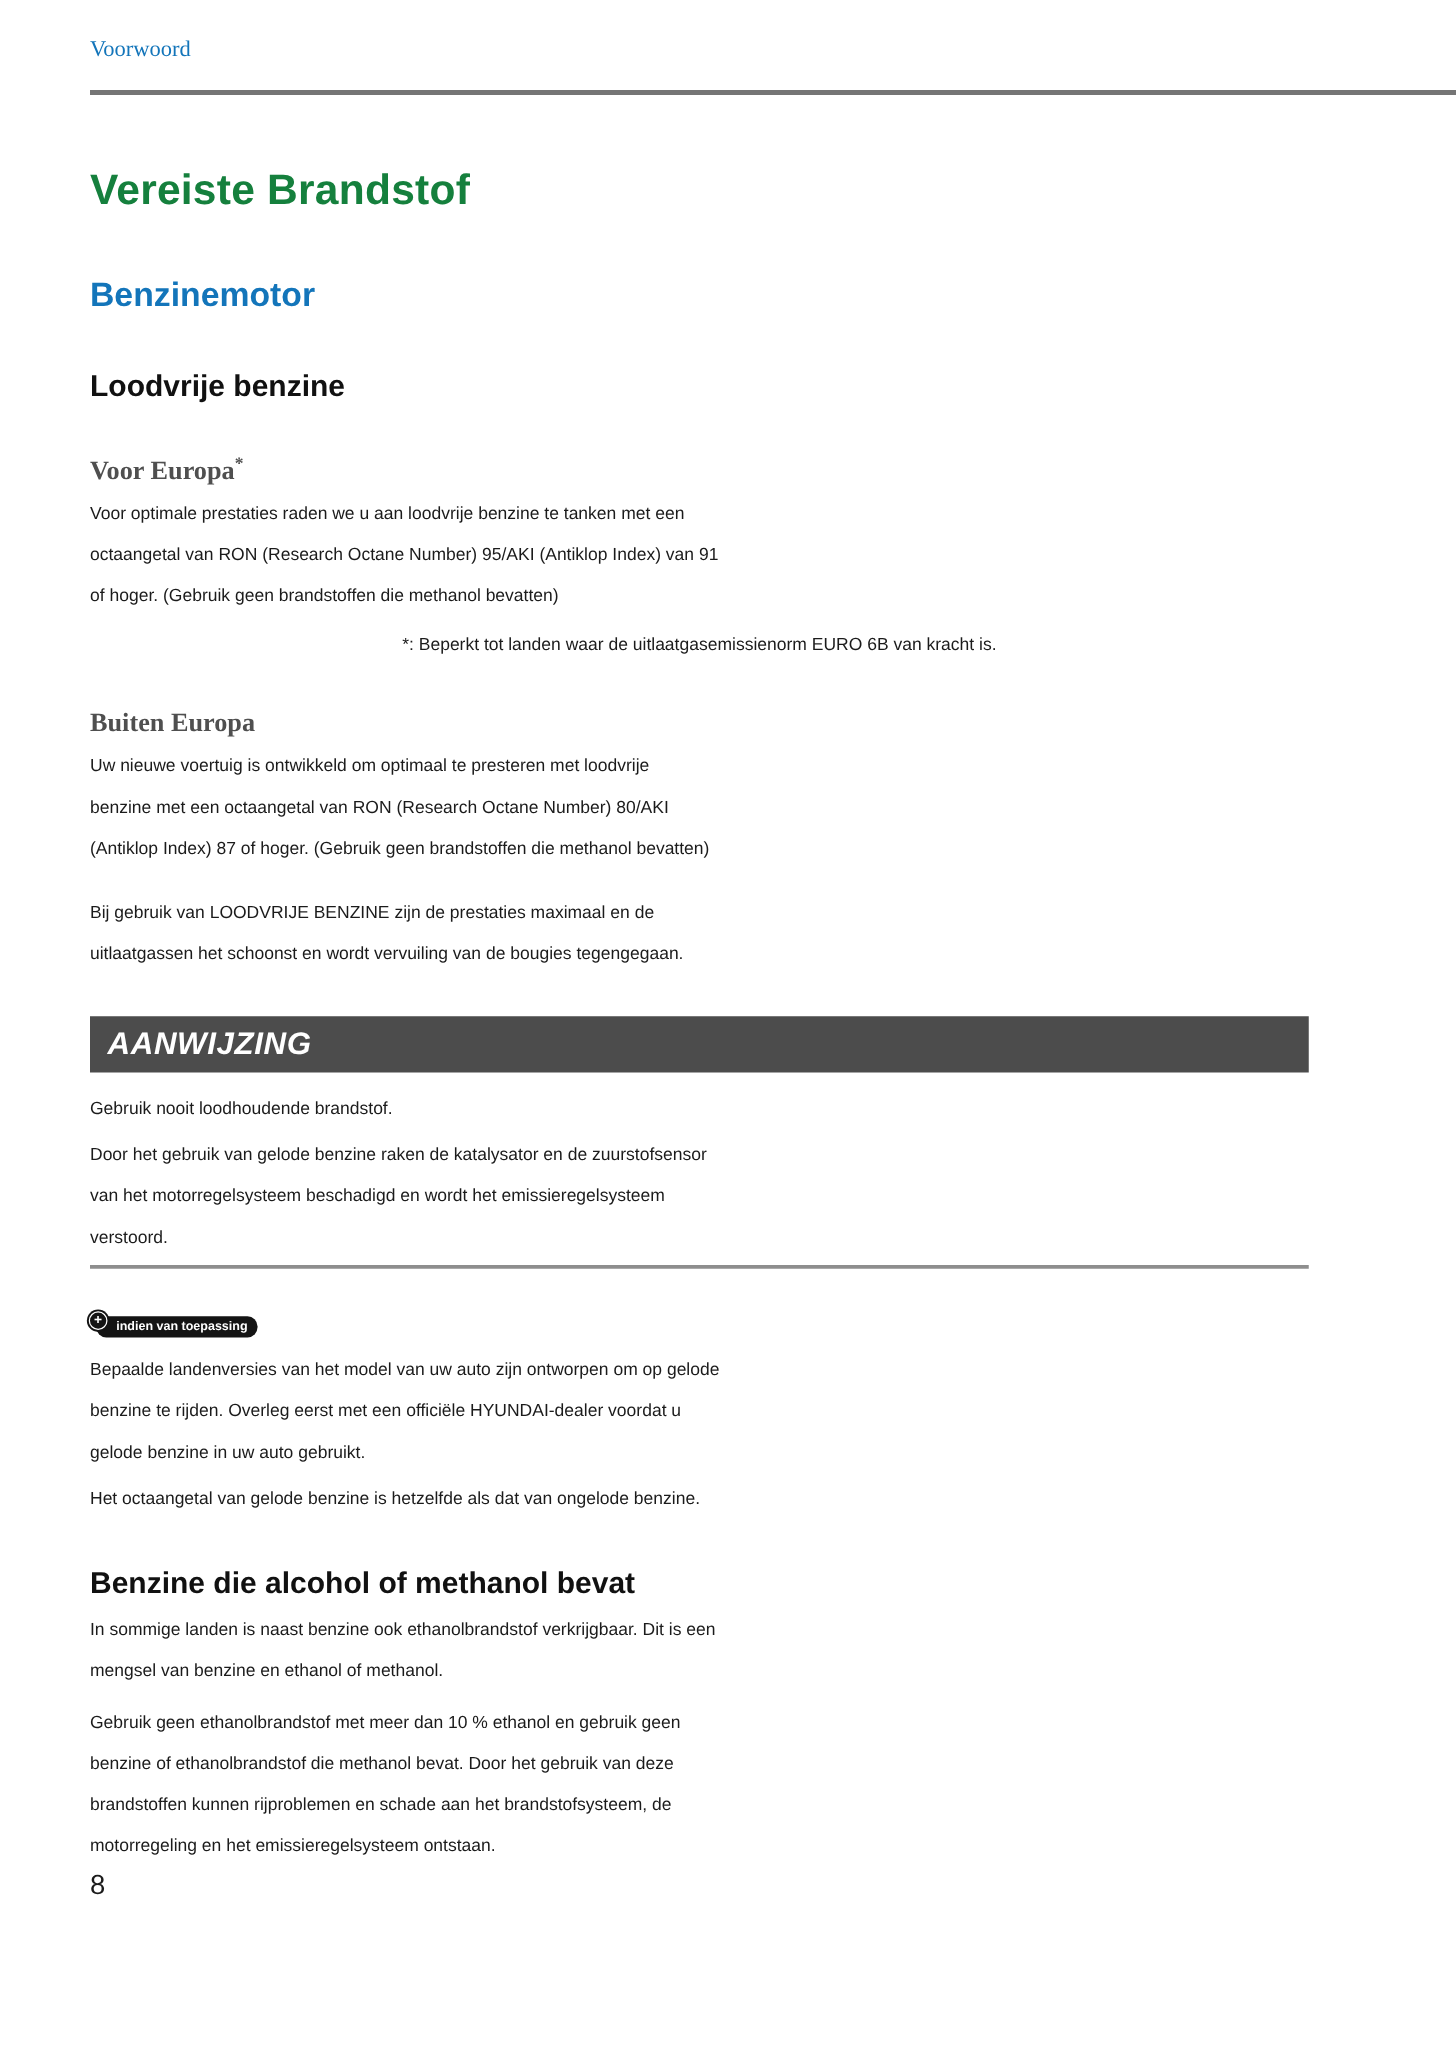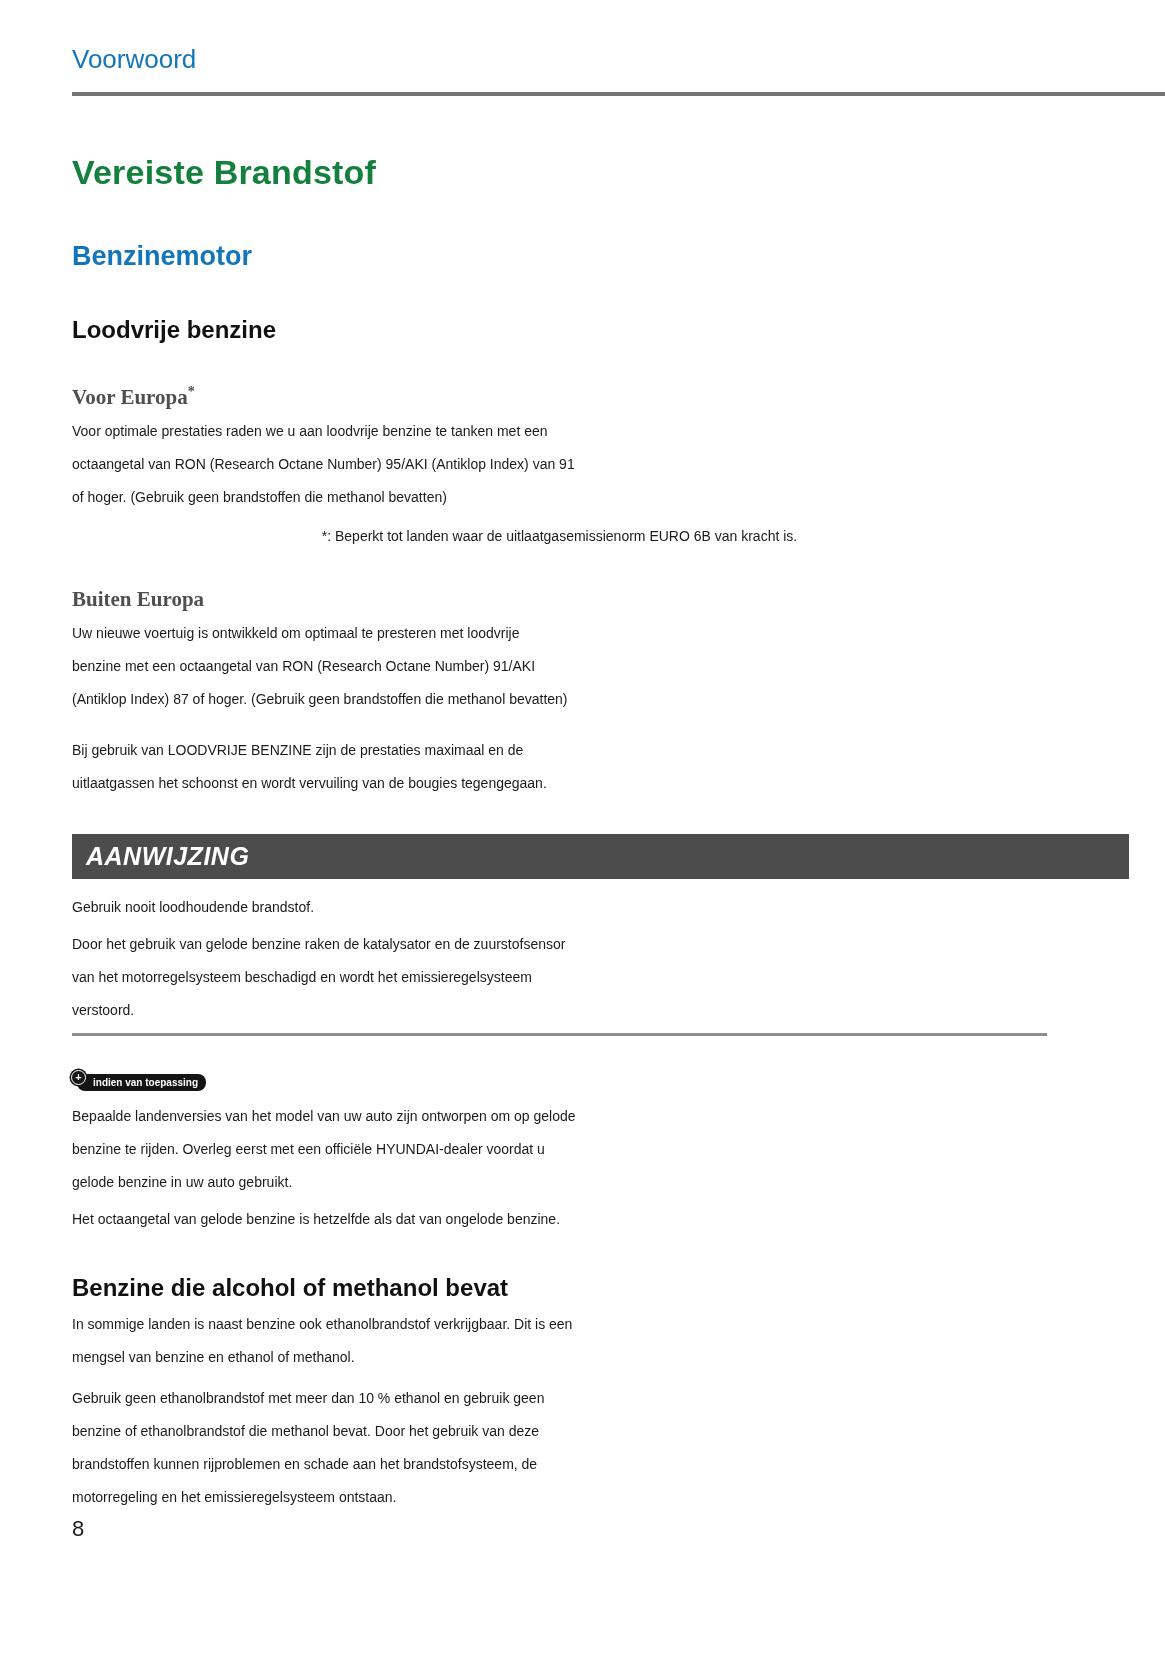--- a/index.html
+++ b/index.html
@@ -6,23 +6,24 @@
   body {
     width: 1165px; height: 1653px;
     background: #ffffff;
     font-family: "Liberation Sans", sans-serif;
     color: #1b1b1b;
     overflow: hidden;
   }
   .page { padding-left: 72px; }
 
   .breadcrumb {
-    padding-top: 46px;
-    font-size: 26px; line-height: 26px;
+    padding-top: 26px;
+    font-size: 18px; line-height: 26px;
     color: #1375ba;
+    font-family: Liberation Serif, serif;
   }
   .rule-top {
     margin-top: 20px;
     height: 4px; background: #757575;
     width: 1093px; 
   }
   .rule-mid {
     margin-top: 6px;
     height: 3px; background: #8e8e8e;
     width: 975px;
@@ -60,21 +61,21 @@
     color: #1b1b1b;
   }
   p.tight { margin-top: 4px; }
   p.spaced { margin-top: 12px; }
   p.spaced18 { margin-top: 18px; }
   p.spaced10 { margin-top: 10px; }
   p.footnote { margin-top: 6px; text-align: center; }
 
   .notice-bar {
     margin-top: 34px;
-    width: 1057px; height: 45px;
+    width: 975px; height: 45px;
     background: #4c4c4c;
     display: flex; align-items: center;
     box-sizing: border-box;
     padding-left: 14px;
   }
   .notice-label {
     color: #ffffff;
     font-size: 25px;
     font-weight: bold;
     font-style: italic;
@@ -138,21 +139,21 @@
 
   <p class="body-text tight">Voor optimale prestaties raden we u aan loodvrije benzine te tanken met een
 octaangetal van RON (Research Octane Number) 95/AKI (Antiklop Index) van 91
 of hoger. (Gebruik geen brandstoffen die methanol bevatten)</p>
 
   <p class="body-text footnote">*: Beperkt tot landen waar de uitlaatgasemissienorm EURO 6B van kracht is.</p>
 
   <h4 class="region-heading">Buiten Europa</h4>
 
   <p class="body-text tight">Uw nieuwe voertuig is ontwikkeld om optimaal te presteren met loodvrije
-benzine met een octaangetal van RON (Research Octane Number) 91/AKI
+benzine met een octaangetal van RON (Research Octane Number) 80/AKI
 (Antiklop Index) 87 of hoger. (Gebruik geen brandstoffen die methanol bevatten)</p>
 
   <p class="body-text spaced18">Bij gebruik van LOODVRIJE BENZINE zijn de prestaties maximaal en de
 uitlaatgassen het schoonst en wordt vervuiling van de bougies tegengegaan.</p>
 
   <div class="notice-bar">
     <span class="notice-label">AANWIJZING</span>
   </div>
 
   <p class="body-text spaced">Gebruik nooit loodhoudende brandstof.</p>

